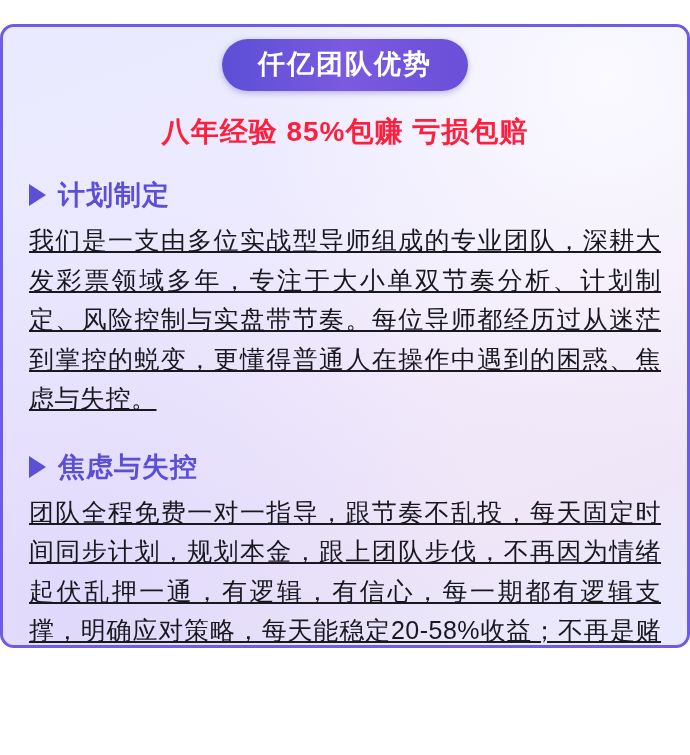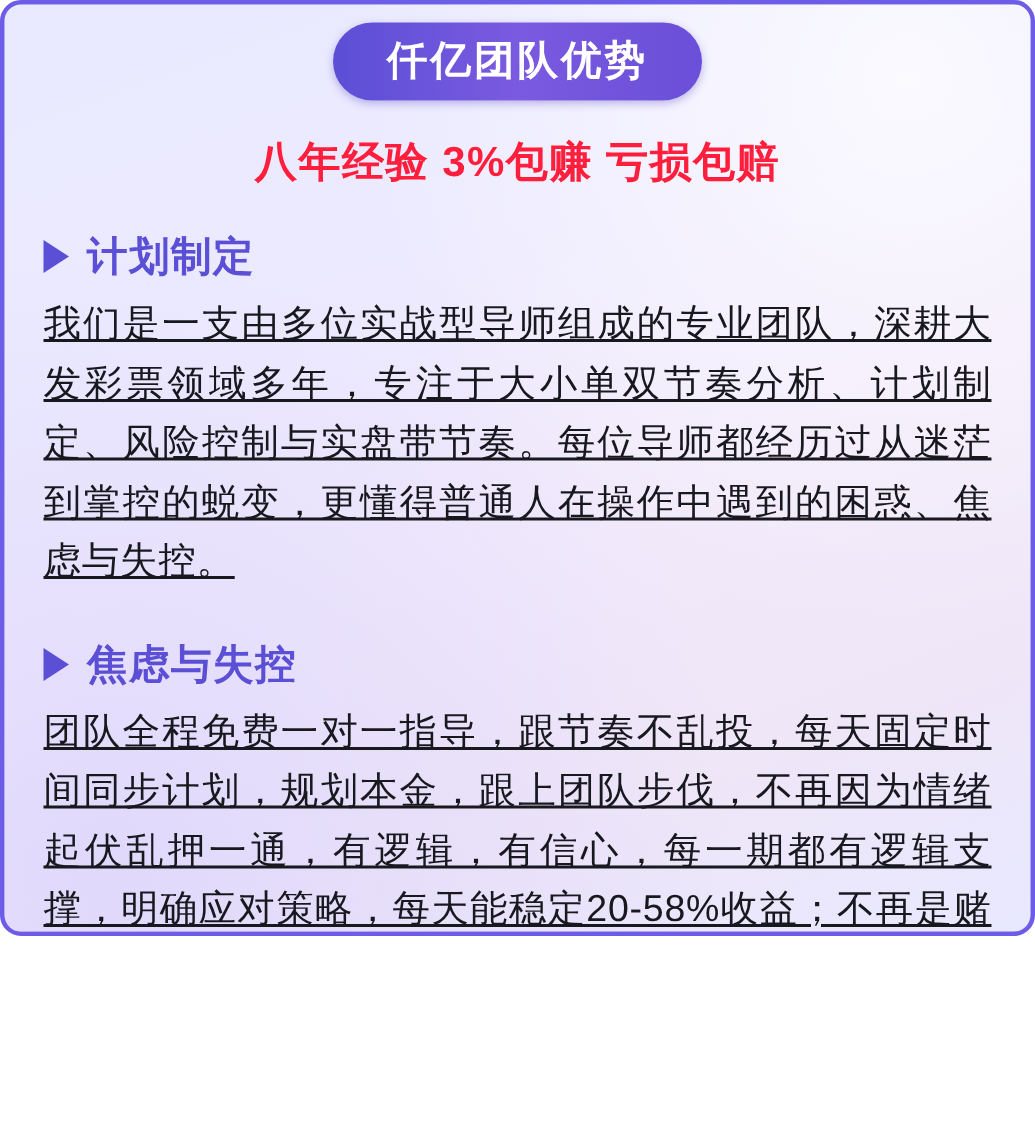--- a/index.html
+++ b/index.html
@@ -14,20 +14,21 @@
   }
   .poster {
     position: relative;
     width: 690px;
     height: 624px;
     box-sizing: border-box;
     background: linear-gradient(160deg, #e9eaff 0%, #eceaff 28%, #f1e9fb 55%, #efe6f7 78%, #e8e8ff 100%);
     border: 3px solid #6c5ce7;
     border-radius: 14px;
     overflow: hidden;
+    margin-top: 24px;
   }
   .poster::before {
     content: "";
     position: absolute;
     inset: 0;
     background:
       radial-gradient(circle at 88% 8%, rgba(255,255,255,0.75) 0%, rgba(255,255,255,0) 45%),
       radial-gradient(circle at 10% 92%, rgba(210,205,255,0.55) 0%, rgba(255,255,255,0) 50%);
     pointer-events: none;
   }
@@ -95,21 +96,21 @@
 </style>
 </head>
 <body>
 
 <div class="poster">
 
   <div class="title-wrap">
     <span class="title-pill">仟亿团队优势</span>
   </div>
 
-  <div class="headline">八年经验 3%包赚 亏损包赔</div>
+  <div class="headline">八年经验 85%包赚 亏损包赔</div>
 
   <div class="section sec1">
     <div class="section-head">
       <span class="tri"></span>
       <span class="section-title">计划制定</span>
     </div>
     <p class="body-text">我们是一支由多位实战型导师组成的专业团队，深耕大发彩票领域多年，专注于大小单双节奏分析、计划制定、风险控制与实盘带节奏。每位导师都经历过从迷茫到掌控的蜕变，更懂得普通人在操作中遇到的困惑、焦虑与失控。</p>
   </div>
 
   <div class="section sec2">

